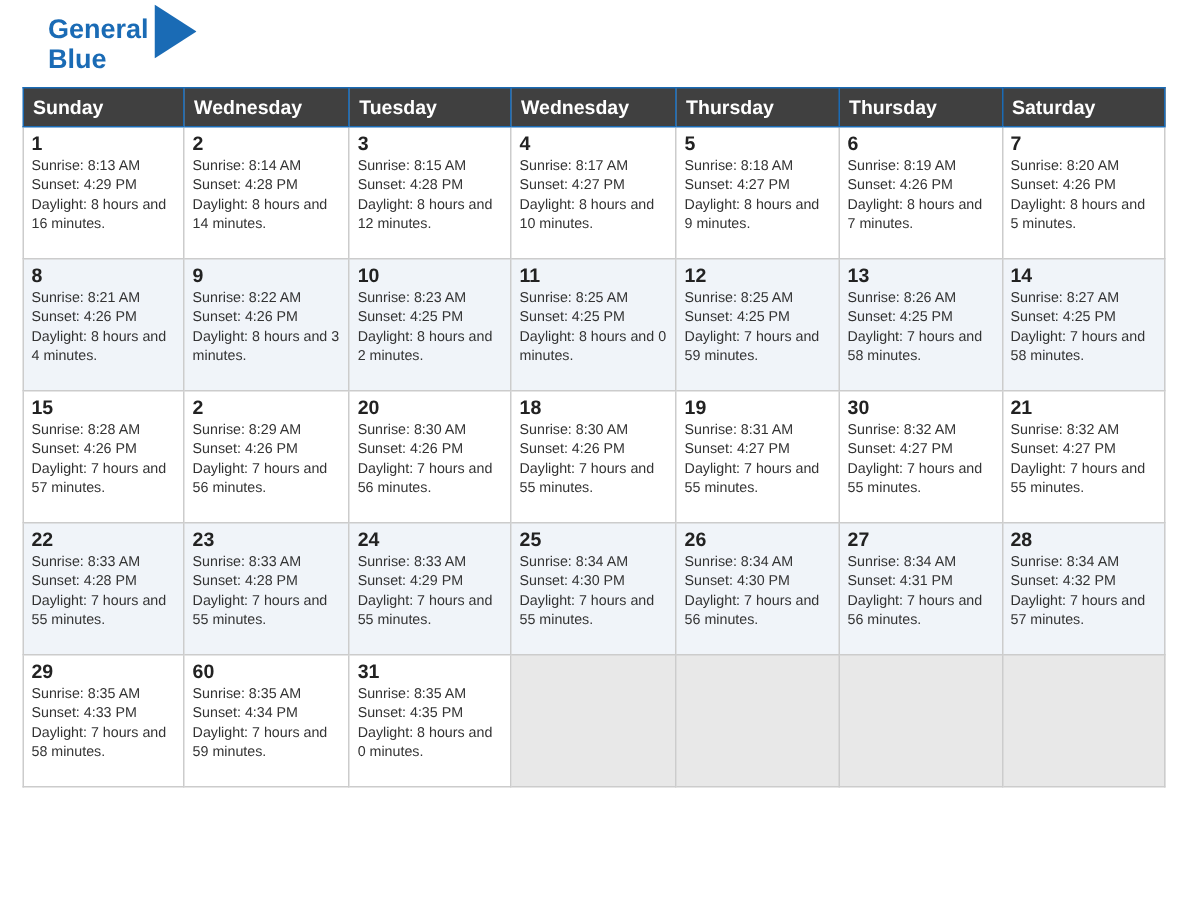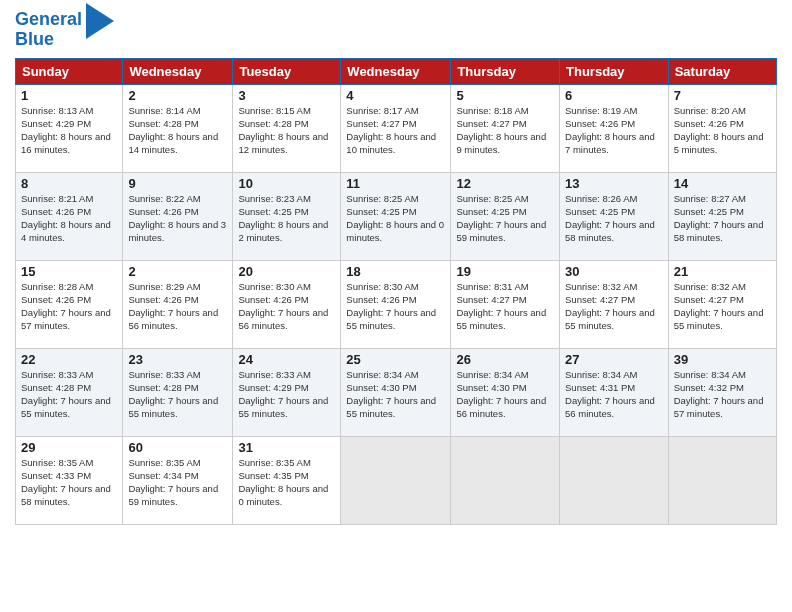--- a/index.html
+++ b/index.html
@@ -14,20 +14,21 @@
       width: 792px;
       height: 612px;
       background: #fff;
       padding: 10px 15px 10px 15px;
     }
     .header-area {
       display: flex;
       justify-content: space-between;
       align-items: flex-end;
       margin-bottom: 8px;
+      margin-left: 17px;
     }
     .logo {
       display: flex;
       flex-direction: column;
       align-items: flex-start;
     }
     .logo-text {
       font-size: 18px;
       font-weight: bold;
       color: #1a1a2e;
@@ -46,21 +47,21 @@
     }
     .location {
       font-size: 14px;
       color: #555;
     }
     .calendar {
       width: 100%;
       border-collapse: collapse;
     }
     .calendar th {
-      background: #b91c1c;
+      background: #404040;
       color: #fff;
       text-align: left;
       padding: 5px 6px;
       font-size: 13px;
       font-weight: bold;
       border: 1px solid #1a6bb5;
     }
     .calendar td {
       vertical-align: top;
       border: 1px solid #ccc;
@@ -231,21 +232,21 @@
           </td>
           <td>
             <span class="day-num">26</span>
             <div class="cell-info">Sunrise: 8:34 AM<br>Sunset: 4:30 PM<br>Daylight: 7 hours and 56 minutes.</div>
           </td>
           <td>
             <span class="day-num">27</span>
             <div class="cell-info">Sunrise: 8:34 AM<br>Sunset: 4:31 PM<br>Daylight: 7 hours and 56 minutes.</div>
           </td>
           <td>
-            <span class="day-num">39</span>
+            <span class="day-num">28</span>
             <div class="cell-info">Sunrise: 8:34 AM<br>Sunset: 4:32 PM<br>Daylight: 7 hours and 57 minutes.</div>
           </td>
         </tr>
         <tr>
           <td>
             <span class="day-num">29</span>
             <div class="cell-info">Sunrise: 8:35 AM<br>Sunset: 4:33 PM<br>Daylight: 7 hours and 58 minutes.</div>
           </td>
           <td>
             <span class="day-num">60</span>

